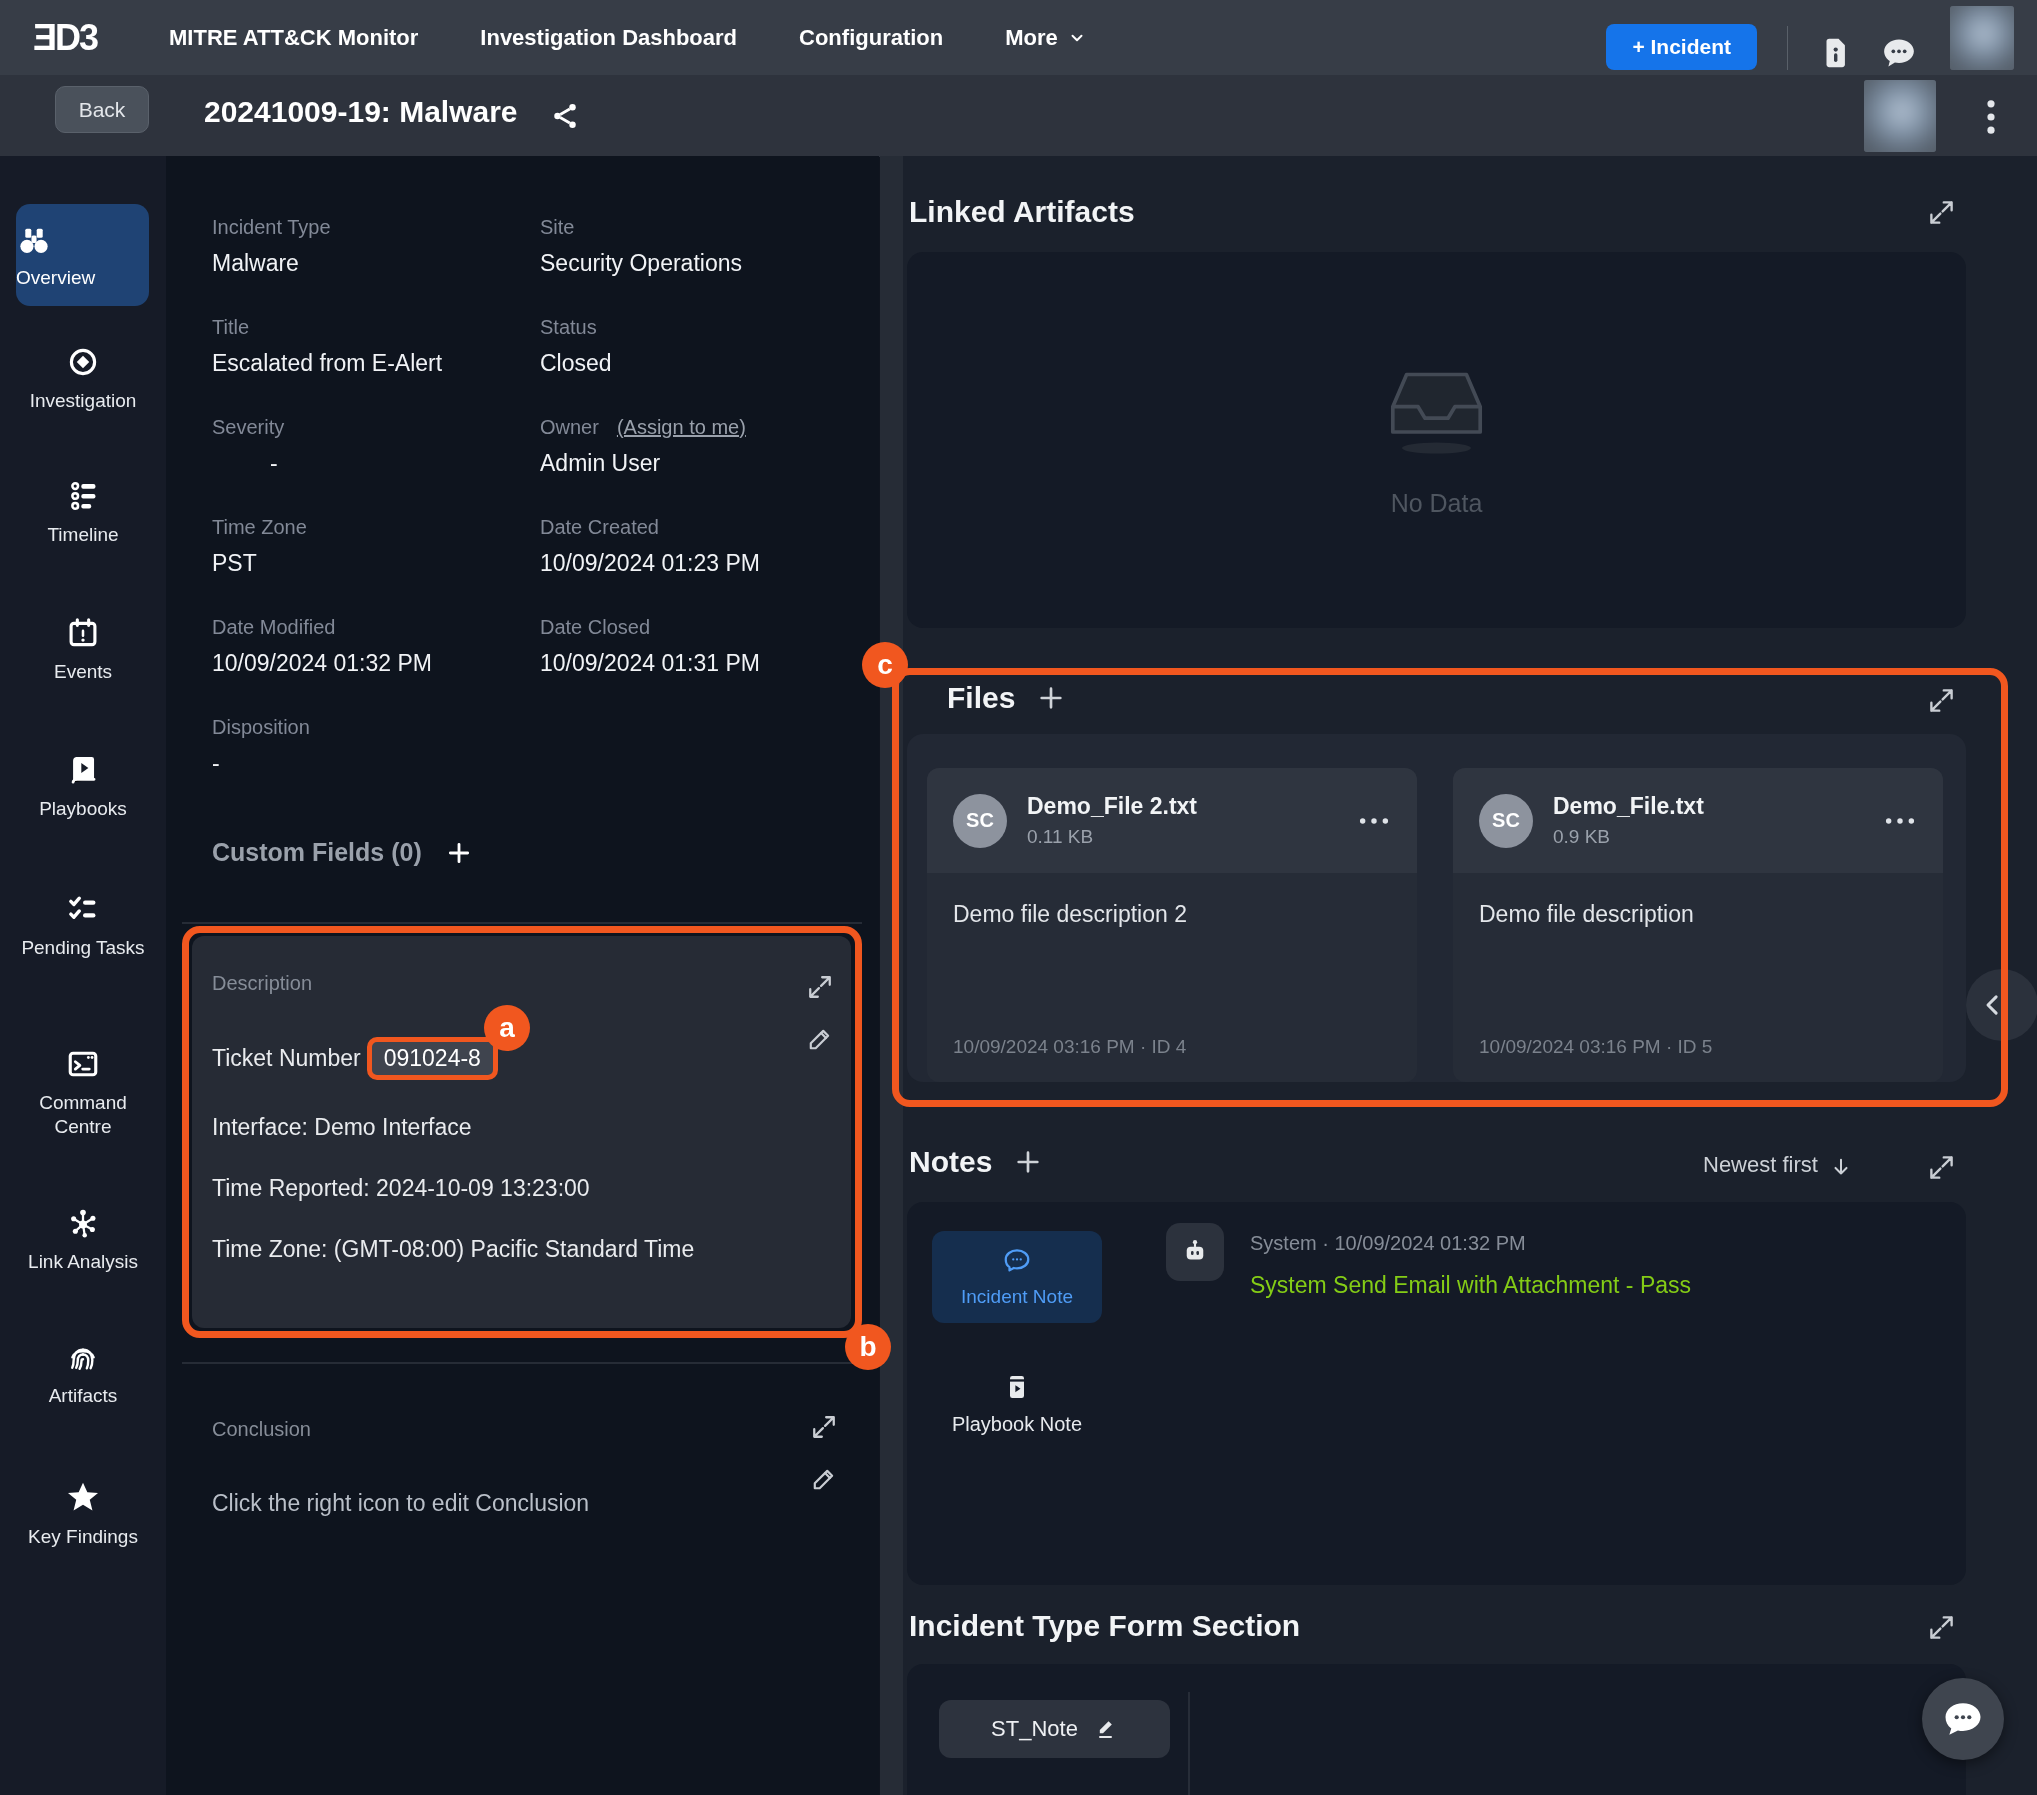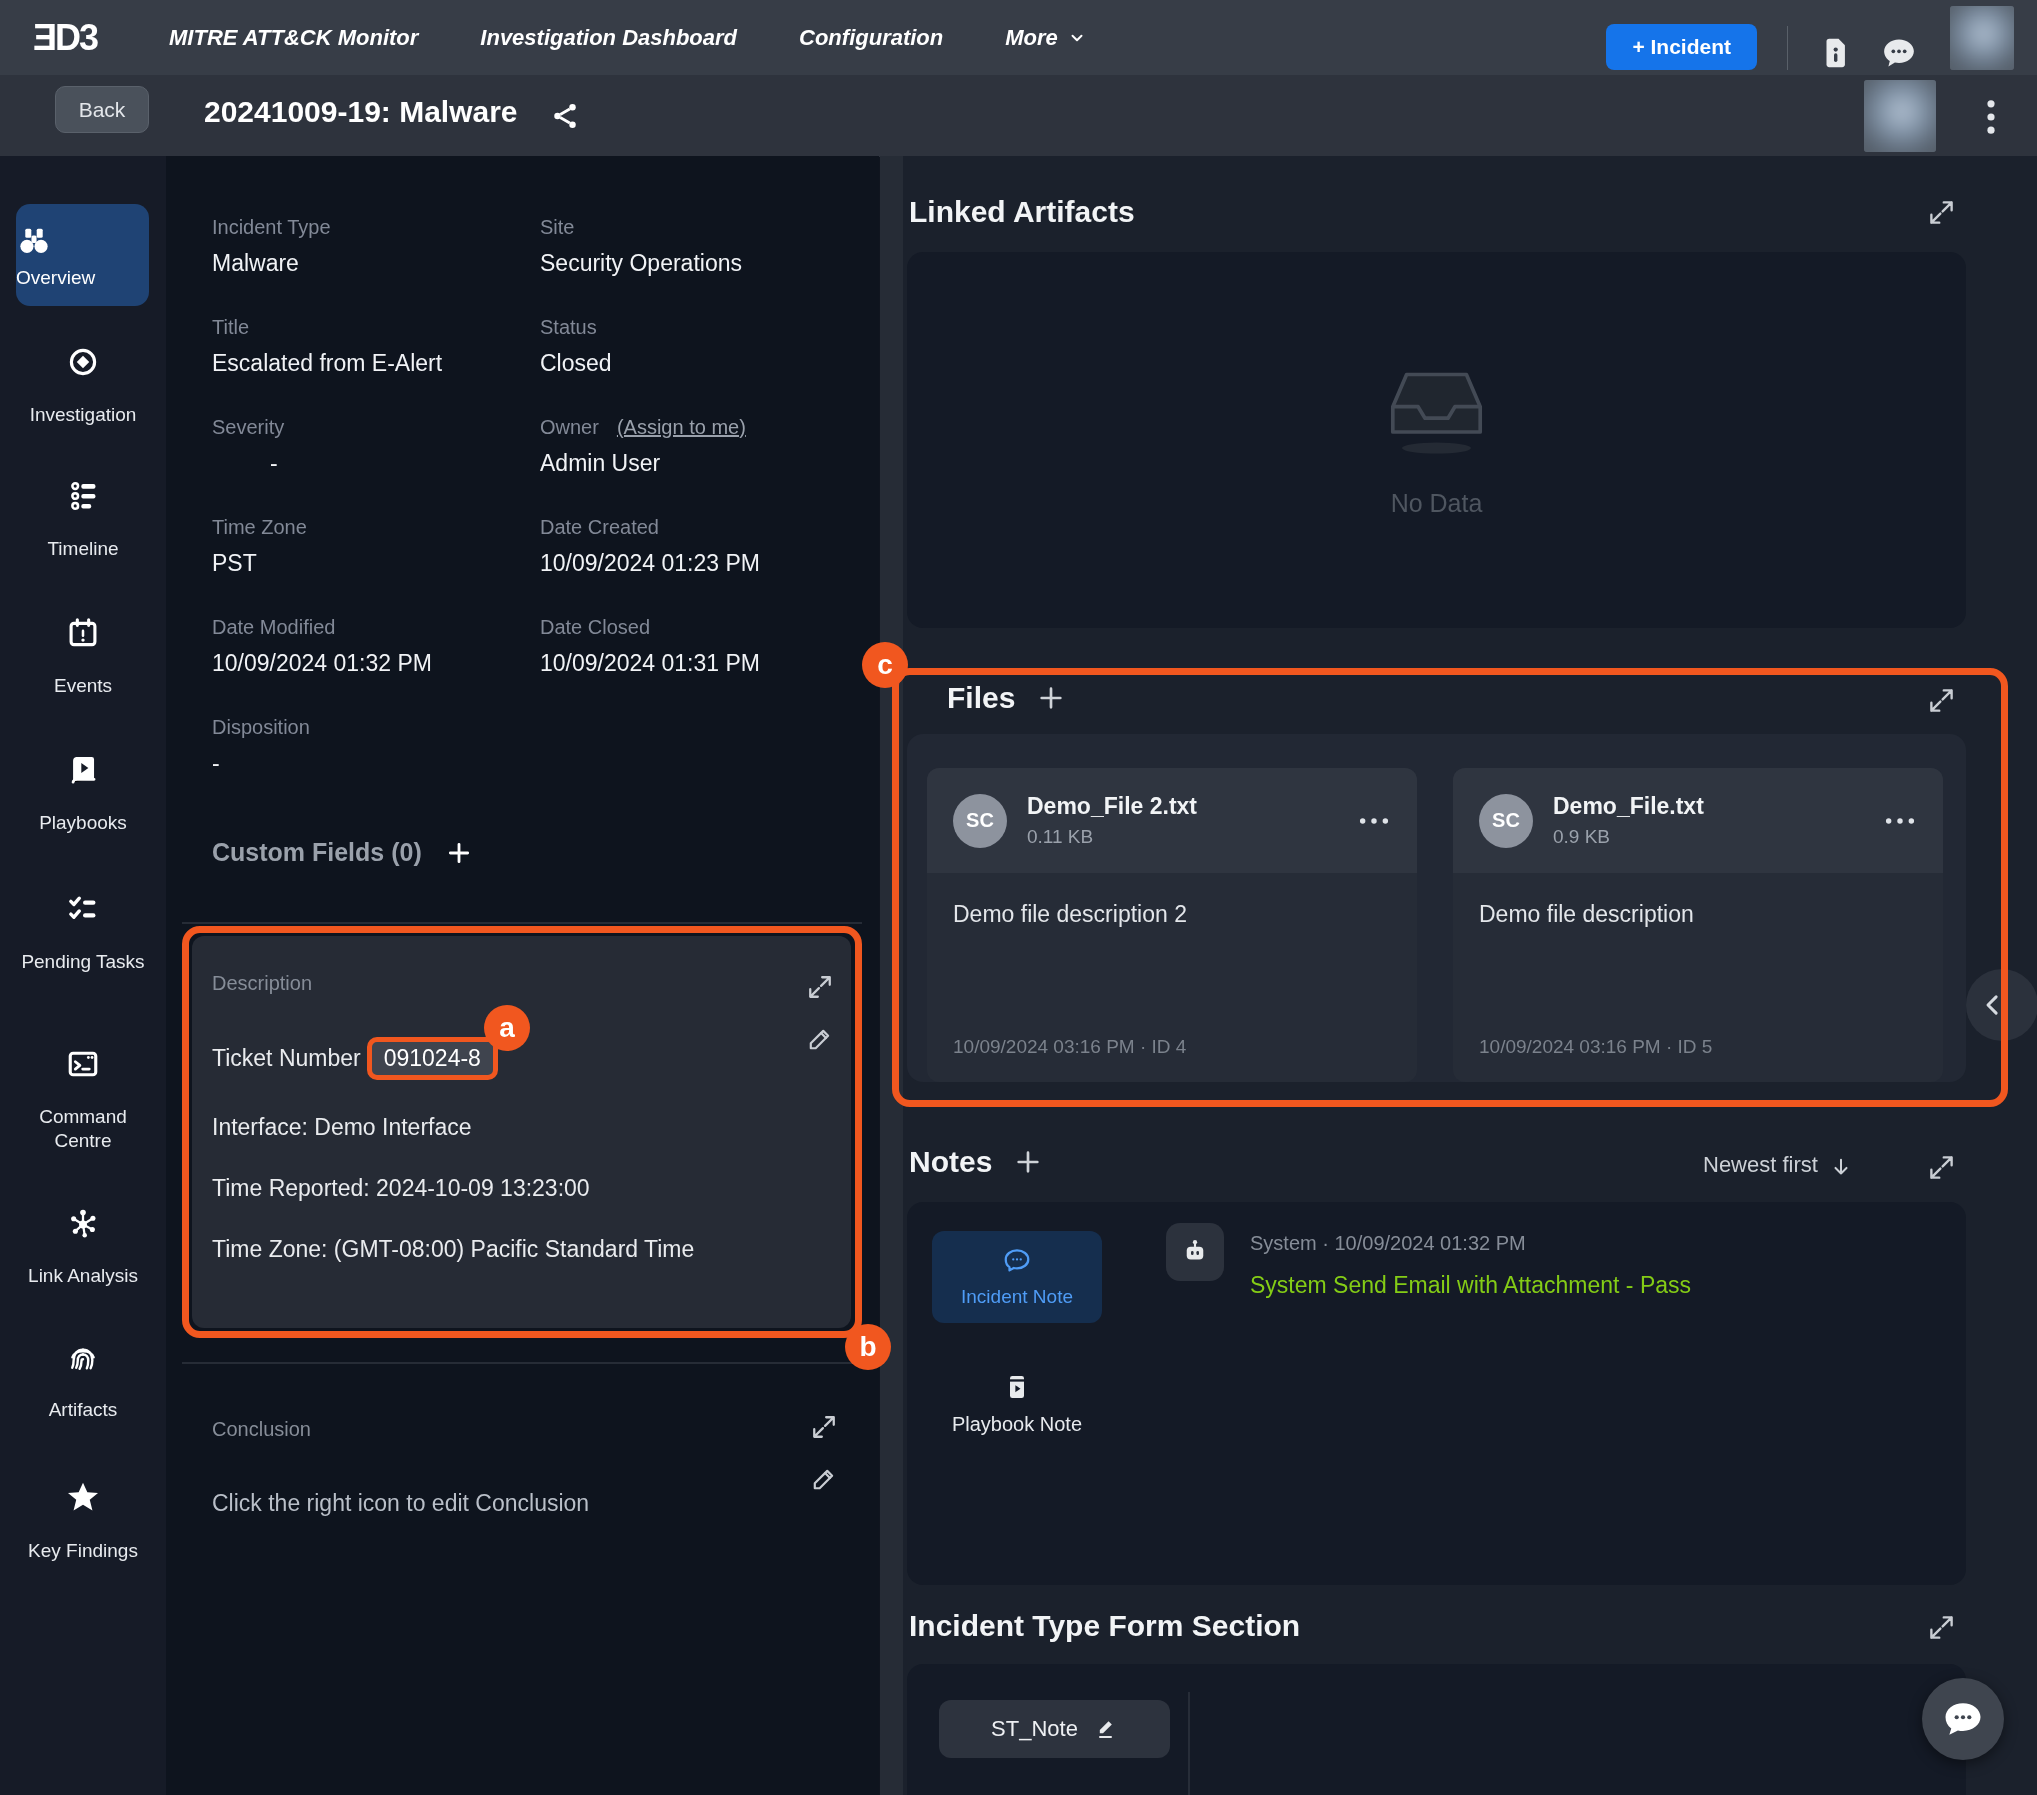--- a/index.html
+++ b/index.html
@@ -8,41 +8,41 @@
   *{margin:0;padding:0;box-sizing:border-box;}
   html,body{background:#0b0f17;}
   body{font-family:"Liberation Sans",sans-serif;color:#eef0f3;}
   #screen{position:relative;width:2038px;height:1796px;background:#10151f;overflow:hidden;}
   .abs{position:absolute;}
   svg{display:block;}
 
   
   .topnav{left:0;top:0;width:2038px;height:75px;background:#373d47;display:flex;align-items:center;padding:0 24px 0 33px;}
   .logo{font-size:36px;font-weight:800;letter-spacing:-2px;color:#fff;margin-right:72px;}
-  .navitems{display:flex;align-items:center;gap:62px;font-style:italic;}
+  .navitems{display:flex;align-items:center;gap:62px;}
   .navitem{font-size:22px;font-weight:700;color:#fff;cursor:pointer;display:flex;align-items:center;gap:10px;}
   .nav-right{margin-left:auto;display:flex;align-items:flex-end;}
   .btn-incident{height:46px;padding:0 26px;background:var(--blue);border:none;border-radius:8px;color:#fff;font-size:21px;font-weight:700;font-family:inherit;display:flex;align-items:center;gap:10px;cursor:pointer;}
   .nav-divider{width:1px;height:44px;background:#596069;margin:0 30px;}
   .nav-icon{width:34px;height:34px;cursor:pointer;}
   .avatar{position:relative;overflow:hidden;background:#59616b;}
   .avatar::after{content:"";position:absolute;inset:-12%;background:radial-gradient(circle at 52% 45%,#b9c7d7 0%,#8294a8 32%,#5a6572 64%,#4a525c 100%);filter:blur(9px);}
   .avatar-nav{width:64px;height:64px;margin-left:34px;border-radius:3px;}
 
   
   .pageheader{left:0;top:75px;width:2038px;height:82px;background:#2e333d;}
   .btn-back{position:absolute;left:55px;top:11px;width:94px;height:47px;background:#4a515b;border:1px solid #5a616b;border-radius:10px;color:#e3e6ea;font-size:21px;font-family:inherit;cursor:pointer;}
   .page-title{position:absolute;left:204px;top:20px;font-size:30px;font-weight:700;color:#fff;}
   .share-ic{position:absolute;left:550px;top:26px;cursor:pointer;}
   .avatar-hdr{position:absolute;left:1864px;top:5px;width:72px;height:72px;border-radius:3px;}
   .kebab{position:absolute;left:1974px;top:24px;width:34px;height:36px;cursor:pointer;display:flex;align-items:center;justify-content:center;}
 
   
   .sidebar{left:0;top:156px;width:166px;height:1640px;background:#161b27;}
-  .side-item{position:absolute;left:0;width:166px;display:flex;flex-direction:column;align-items:center;gap:24px;cursor:pointer;}
+  .side-item{position:absolute;left:0;width:166px;display:flex;flex-direction:column;align-items:center;gap:10px;cursor:pointer;}
   .side-item .lbl{font-size:19px;color:#e8ebef;text-align:center;line-height:1.25;max-width:129px;}
   .side-tile{position:absolute;left:16px;top:48px;width:133px;height:102px;background:var(--navy);border-radius:14px;display:flex;flex-direction:column;justify-content:center;gap:9px;cursor:pointer;}
   .side-tile .lbl{font-size:19px;color:#fff;}
 
   
   .leftpane{left:166px;top:156px;width:713px;height:1640px;background:#0e141e;}
   .fields-grid{position:absolute;left:46px;top:60px;width:642px;display:grid;grid-template-columns:328px 1fr;grid-auto-rows:100px;}
   .f-label{font-size:20px;color:#828997;margin-bottom:11px;display:flex;align-items:baseline;gap:18px;}
   .f-value{font-size:23px;color:#f1f3f6;}
   .f-link{font-size:20px;color:#9aa1ac;text-decoration:underline;cursor:pointer;}

